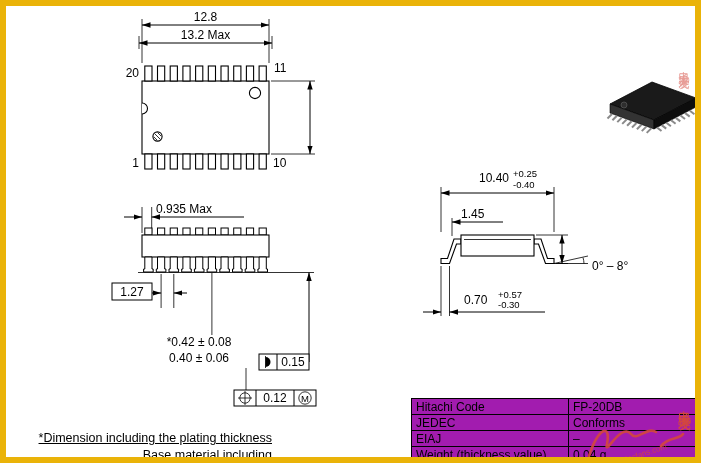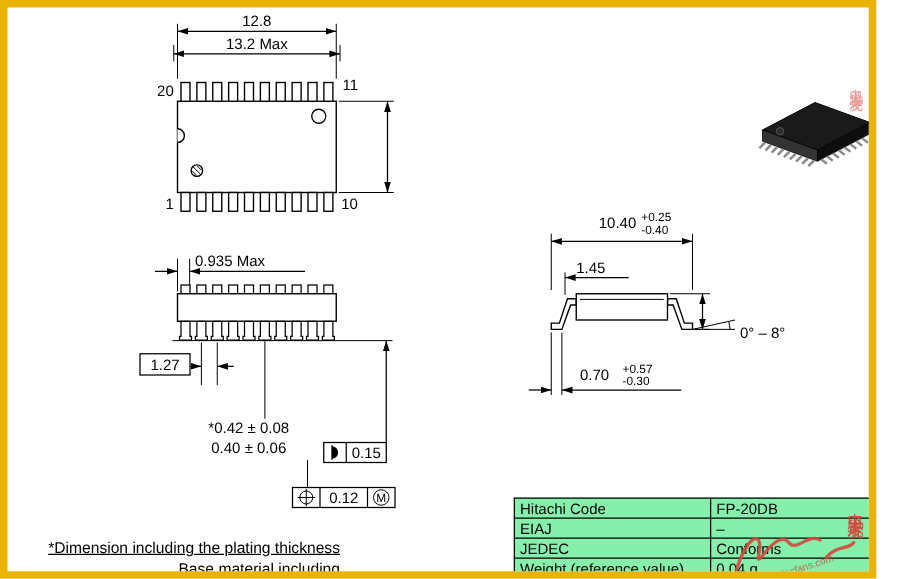--- a/index.html
+++ b/index.html
@@ -6,21 +6,21 @@
   html,body{width:725px;height:463px;background:#fff;font-family:"Liberation Sans",sans-serif}
   .stage{position:relative;width:701px;height:463px;background:#fff;border:6px solid #eab308;overflow:hidden}
   svg text{font-family:"Liberation Sans",sans-serif;font-size:12px;fill:#000}
   svg text.t9{font-size:9.5px}
   .dim{stroke:#000;stroke-width:1;fill:none}
   .thin{stroke:#000;stroke-width:0.8;fill:none}
   .part{stroke:#000;stroke-width:1.1;fill:#fff}
   .frame{stroke:#000;stroke-width:1;fill:#fff}
   .notes{position:absolute;left:4px;top:424px;width:262px;text-align:right;font-size:12.5px;color:#000;line-height:17px}
   .notes .u{text-decoration:underline}
-  table.spec{position:absolute;left:405px;top:392px;width:304px;border-collapse:collapse;font-size:12px;background:#86efac;z-index:2}
+  table.spec{position:absolute;left:405px;top:392px;width:304px;border-collapse:collapse;font-size:12px;background:#a21caf;z-index:2}
   table.spec td{border:1px solid #000;height:16px;padding:0 0 0 4px;vertical-align:middle}
   table.spec td.val{width:146px}
   .wm{position:absolute;color:#d4483d;writing-mode:vertical-rl;line-height:1;z-index:6;letter-spacing:2px}
   .wm-bottom{right:4px;top:394px;font-size:13px}
   .wm-top{right:6px;top:56px;font-size:11px;opacity:.55}
   .wm-url{position:absolute;left:596px;top:446px;font-size:8px;color:#d4483d;transform:rotate(-18deg);opacity:.8;z-index:6}
   .squiggle{position:absolute;left:575px;top:400px;z-index:5;pointer-events:none}
 </style>
 </head>
 <body>
@@ -242,29 +242,29 @@
 </div>
 
 
 <table class="spec">
   <tbody>
         <tr>
     <td>Hitachi Code</td>
     <td class="val">FP-20DB</td>
   </tr>
   <tr>
+    <td>JEDEC</td>
+    <td class="val">Conforms</td>
+  </tr>
+  <tr>
     <td>EIAJ</td>
     <td class="val">–</td>
   </tr>
   <tr>
-    <td>JEDEC</td>
-    <td class="val">Conforms</td>
-  </tr>
-  <tr>
-    <td>Weight (reference value)</td>
+    <td>Weight (thickness value)</td>
     <td class="val">0.04 g</td>
   </tr>
 </tbody>
     </table>
 
 
 <svg class="squiggle" width="110" height="62" viewBox="0 0 110 62">
   <path d="M8,50 C18,20 30,18 26,38 C23,52 40,16 50,28 C56,36 66,20 75,26 M80,40 C88,30 98,34 102,28" stroke="#d4483d" stroke-width="2.6" fill="none" stroke-linecap="round" opacity="0.9"></path>
 </svg>
 <div class="wm-url">www.elecfans.com</div>

